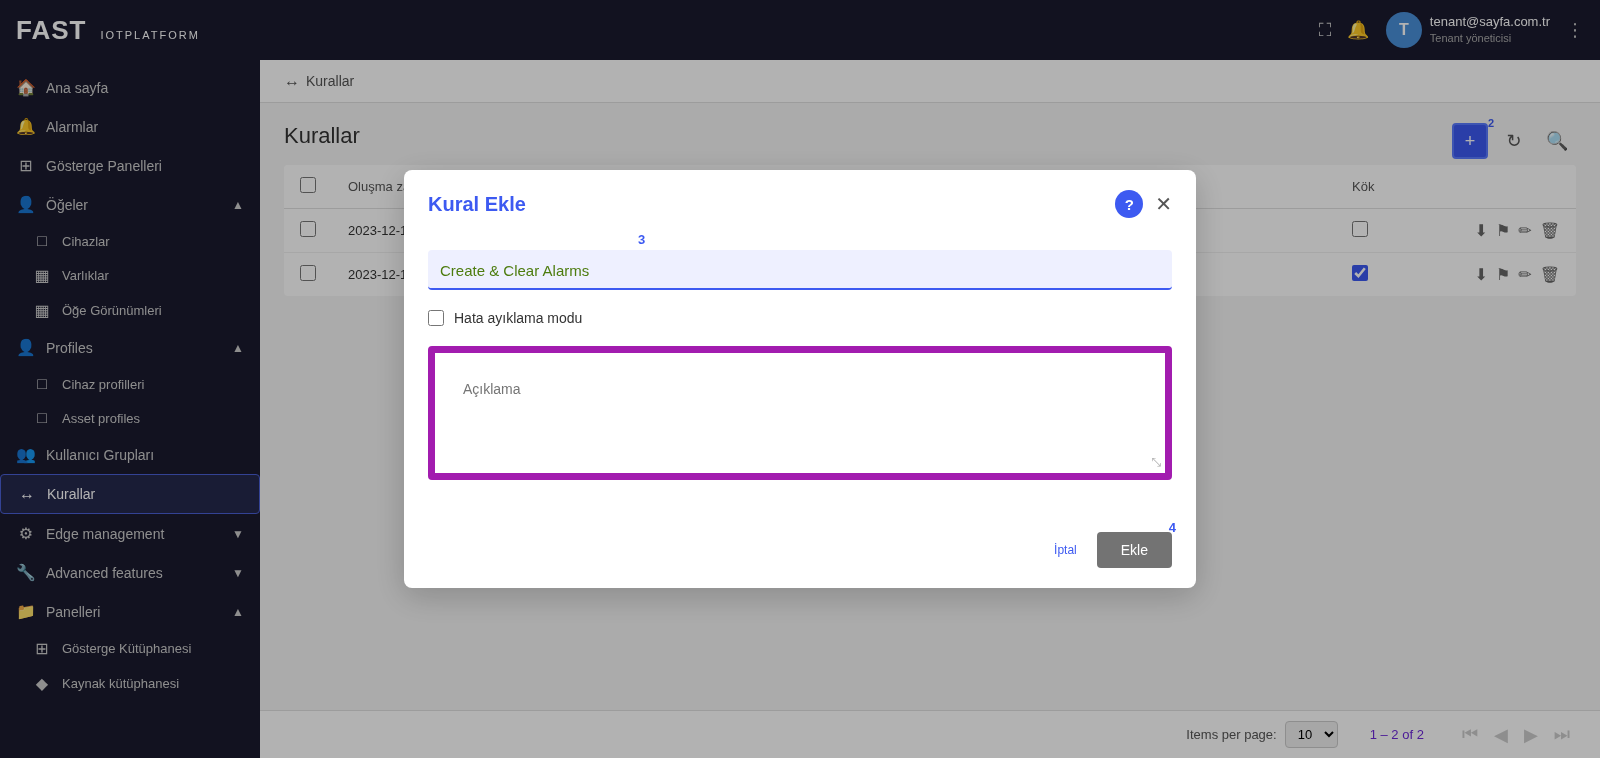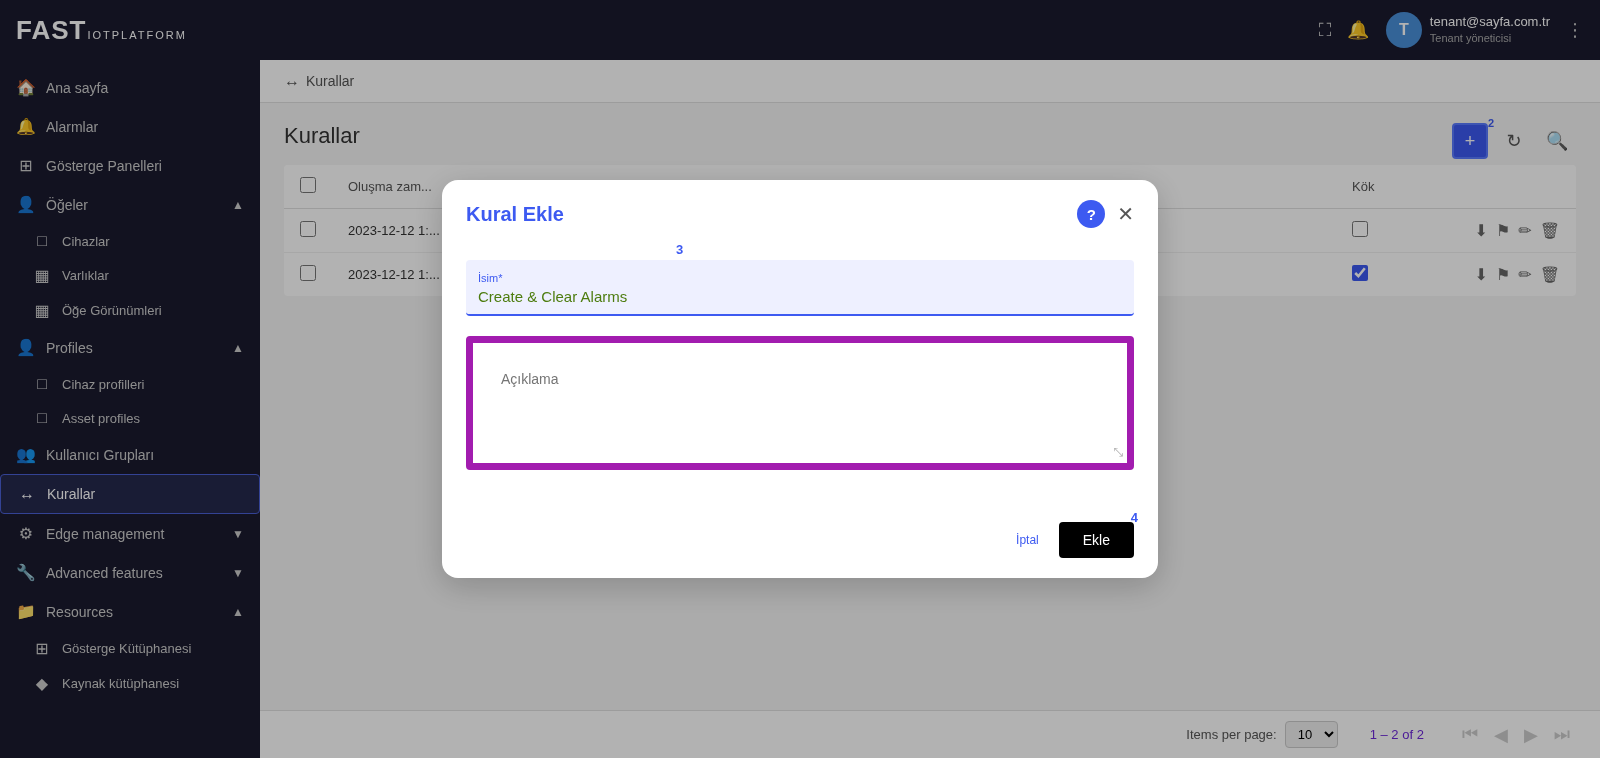--- a/index.html
+++ b/index.html
@@ -20,21 +20,21 @@
       display: flex;
       align-items: baseline;
       color: white;
       font-weight: 700;
       font-size: 26px;
       letter-spacing: 1px;
     }
     .header-logo .iot {
       font-size: 11px;
       font-weight: 400;
-      margin-left: 1px;
+      margin-left: 14px;
       letter-spacing: 2px;
     }
     .header-right {
       display: flex;
       align-items: center;
       gap: 16px;
     }
     .header-icon {
       color: #ccc;
       font-size: 18px;
@@ -234,22 +234,22 @@
       background: rgba(0,0,0,0.3);
       z-index: 100;
       display: flex;
       align-items: center;
       justify-content: center;
     }
 
     
     .modal {
       background: white;
-      border-radius: 16px;
-      width: 716px;
+      border-radius: 8px;
+      width: 792px;
       max-width: 90%;
       padding: 0;
       z-index: 101;
       box-shadow: 0 8px 32px rgba(0,0,0,0.2);
       overflow: hidden;
     }
     .modal-header {
       display: flex;
       align-items: center;
       justify-content: space-between;
@@ -362,21 +362,21 @@
     .btn-cancel {
       background: none;
       border: none;
       cursor: pointer;
       font-size: 12px;
       color: #3d5af1;
       padding: 8px 12px;
       font-weight: 500;
     }
     .btn-add {
-      background: #000000;
+      background: #737373;
       color: white;
       border: none;
       border-radius: 4px;
       padding: 10px 24px;
       font-size: 14px;
       cursor: pointer;
       font-weight: 500;
     }
     .add-btn-wrapper {
       position: relative;
@@ -476,21 +476,21 @@
       <span>Edge management</span>
       <span class="chevron">▼</span>
     </div>
     <div class="sidebar-item">
       <span class="icon">🔧</span>
       <span>Advanced features</span>
       <span class="chevron">▼</span>
     </div>
     <div class="sidebar-item">
       <span class="icon">📁</span>
-      <span>Resources</span>
+      <span>Panelleri</span>
       <span class="chevron">▲</span>
     </div>
     <div class="sidebar-sub">
       <div class="sidebar-item">
         <span class="icon">⊞</span>
         <span>Gösterge Kütüphanesi</span>
       </div>
       <div class="sidebar-item">
         <span class="icon">◆</span>
         <span>Kaynak kütüphanesi</span>
@@ -585,23 +585,26 @@
       <span class="modal-title">Kural Ekle</span>
       <div class="modal-header-actions">
         <button class="modal-help-btn">?</button>
         <button class="modal-close-btn">✕</button>
       </div>
     </div>
     <div class="modal-body">
       <div class="form-field" style="position:relative;">
         <span class="step-label">3</span>
         <div class="form-input-wrapper">
-          <label class="form-label">İsim*</label>
           <input class="form-input" type="text" value="Create &amp; Clear Alarms" style="">
         </div>
+      </div>
+      <div class="checkbox-row">
+        <input type="checkbox" class="form-checkbox" id="debug-mode" style="">
+        <label for="debug-mode">Hata ayıklama modu</label>
       </div>
       <div class="form-field">
         <div class="textarea-wrapper">
           <textarea class="form-textarea" placeholder="Açıklama" style=""></textarea>
           <span class="textarea-resize">⤡</span>
         </div>
       </div>
     </div>
     <div class="modal-footer">
       <button class="btn-cancel">İptal</button>

